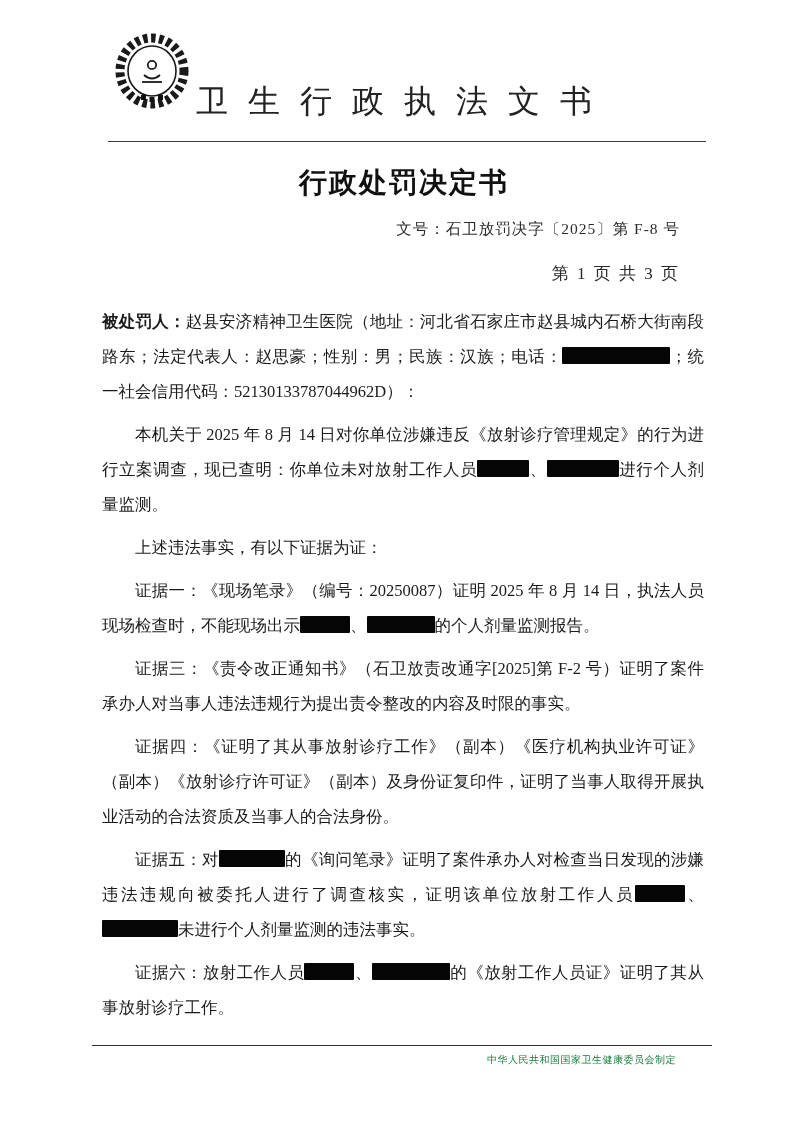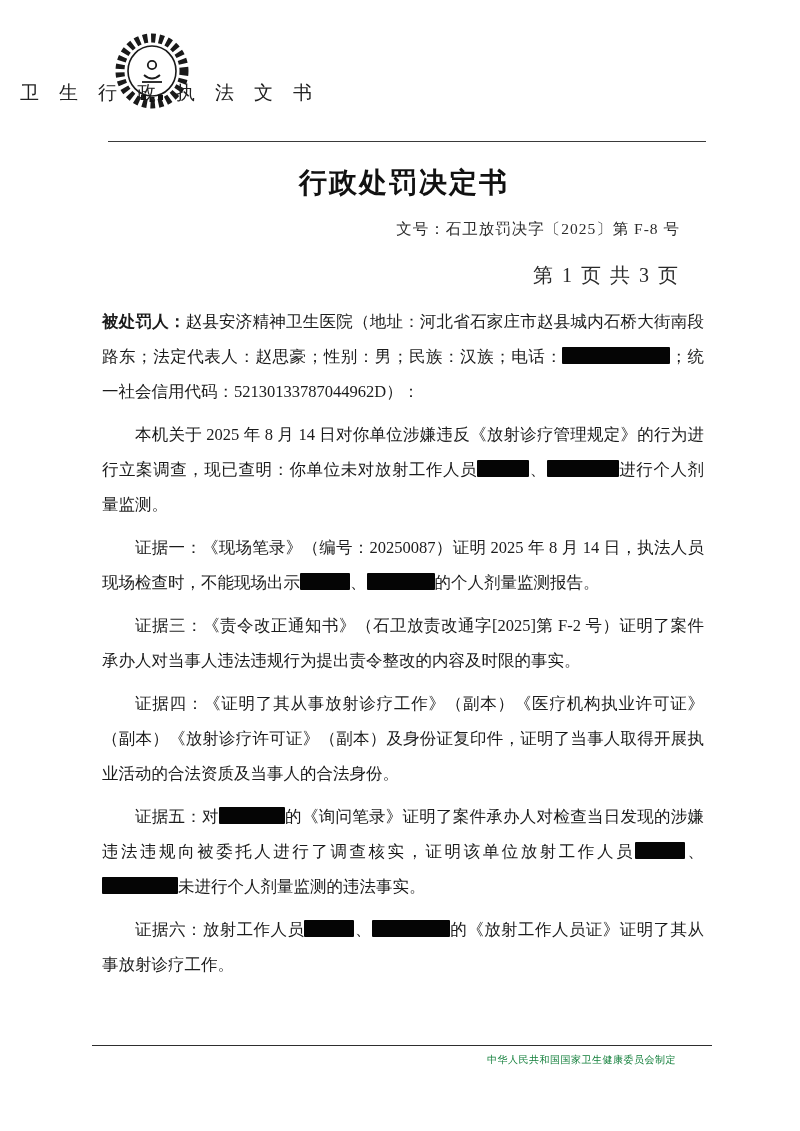--- a/index.html
+++ b/index.html
@@ -8,44 +8,45 @@
     width:800px;height:1131px;
     margin:0 auto;
     background:#ffffff;
     font-family:"Liberation Serif","DejaVu Serif",serif;
     color:#1b1b1b;
     overflow:hidden;
   }
   .seal{position:absolute;left:114px;top:33px;width:76px;height:80px;}
   .header-title{
     position:absolute;top:80px;left:0;width:100%;
-    font-size:19px;
+    text-align:center;
+    font-size:32px;
     letter-spacing:20px;
-    padding-left:20px;
+    padding-left:8px;
     box-sizing:border-box;
     color:#222;
   }
   .header-rule{
     position:absolute;top:141px;left:108px;width:598px;
     border:none;border-top:1.6px solid #3a3a3a;margin:0;
   }
   .doc-title{
     position:absolute;top:160px;left:0;width:100%;
     text-align:center;
     font-family:Liberation Sans, sans-serif;
     font-size:28px;font-weight:700;letter-spacing:2px;
     margin:4px;color:#111;
   }
   .doc-number{
     position:absolute;top:219px;right:120px;
     font-size:15.5px;letter-spacing:1px;color:#2a2a2a;
   }
   .page-info{
     position:absolute;top:262px;right:120px;
-    font-size:20px;letter-spacing:2px;color:#2a2a2a;
+    font-size:17px;letter-spacing:2px;color:#2a2a2a;
   }
   .body-text{
     position:absolute;top:296px;left:94px;width:618px;height:742px;
     font-size:16.5px;line-height:35px;
     text-align:justify;
     overflow:hidden;
   }
   .para{margin:8px;}
   .para.indent{text-indent:33px;}
   .para strong{font-weight:700;}
@@ -89,20 +90,21 @@
 
   <h1 class="doc-title">行政处罚决定书</h1>
 
   <div class="doc-number">文号：石卫放罚决字〔2025〕第 F-8 号</div>
 
   <div class="page-info">第 1 页 共 3 页</div>
 
   <main class="body-text">
       <p class="para"><strong>被处罚人：</strong>赵县安济精神卫生医院（地址：河北省石家庄市赵县城内石桥大街南段路东；法定代表人：赵思豪；性别：男；民族：汉族；电话：<span class="redact" style="width: 108px;"></span>；统一社会信用代码：52130133787044962D）：</p>
       <p class="para indent">本机关于 2025 年 8 月 14 日对你单位涉嫌违反《放射诊疗管理规定》的行为进行立案调查，现已查明：你单位未对放射工作人员<span class="redact" style="width: 52px;"></span>、<span class="redact" style="width: 72px;"></span>进行个人剂量监测。</p>
+      <p class="para indent">上述违法事实，有以下证据为证：</p>
       <p class="para indent">证据一：《现场笔录》（编号：20250087）证明 2025 年 8 月 14 日，执法人员现场检查时，不能现场出示<span class="redact" style="width: 50px;"></span>、<span class="redact" style="width: 68px;"></span>的个人剂量监测报告。</p>
       <p class="para indent">证据三：《责令改正通知书》（石卫放责改通字[2025]第 F-2 号）证明了案件承办人对当事人违法违规行为提出责令整改的内容及时限的事实。</p>
       <p class="para indent">证据四：《证明了其从事放射诊疗工作》（副本）《医疗机构执业许可证》（副本）《放射诊疗许可证》（副本）及身份证复印件，证明了当事人取得开展执业活动的合法资质及当事人的合法身份。</p>
       <p class="para indent">证据五：对<span class="redact" style="width: 66px;"></span>的《询问笔录》证明了案件承办人对检查当日发现的涉嫌违法违规向被委托人进行了调查核实，证明该单位放射工作人员<span class="redact" style="width: 50px;"></span>、<span class="redact" style="width: 76px;"></span>未进行个人剂量监测的违法事实。</p>
       <p class="para indent">证据六：放射工作人员<span class="redact" style="width: 50px;"></span>、<span class="redact" style="width: 78px;"></span>的《放射工作人员证》证明了其从事放射诊疗工作。</p>
     </main>
 
   <hr class="footer-rule">
 
   <div class="footer-issuer">中华人民共和国国家卫生健康委员会制定</div>

